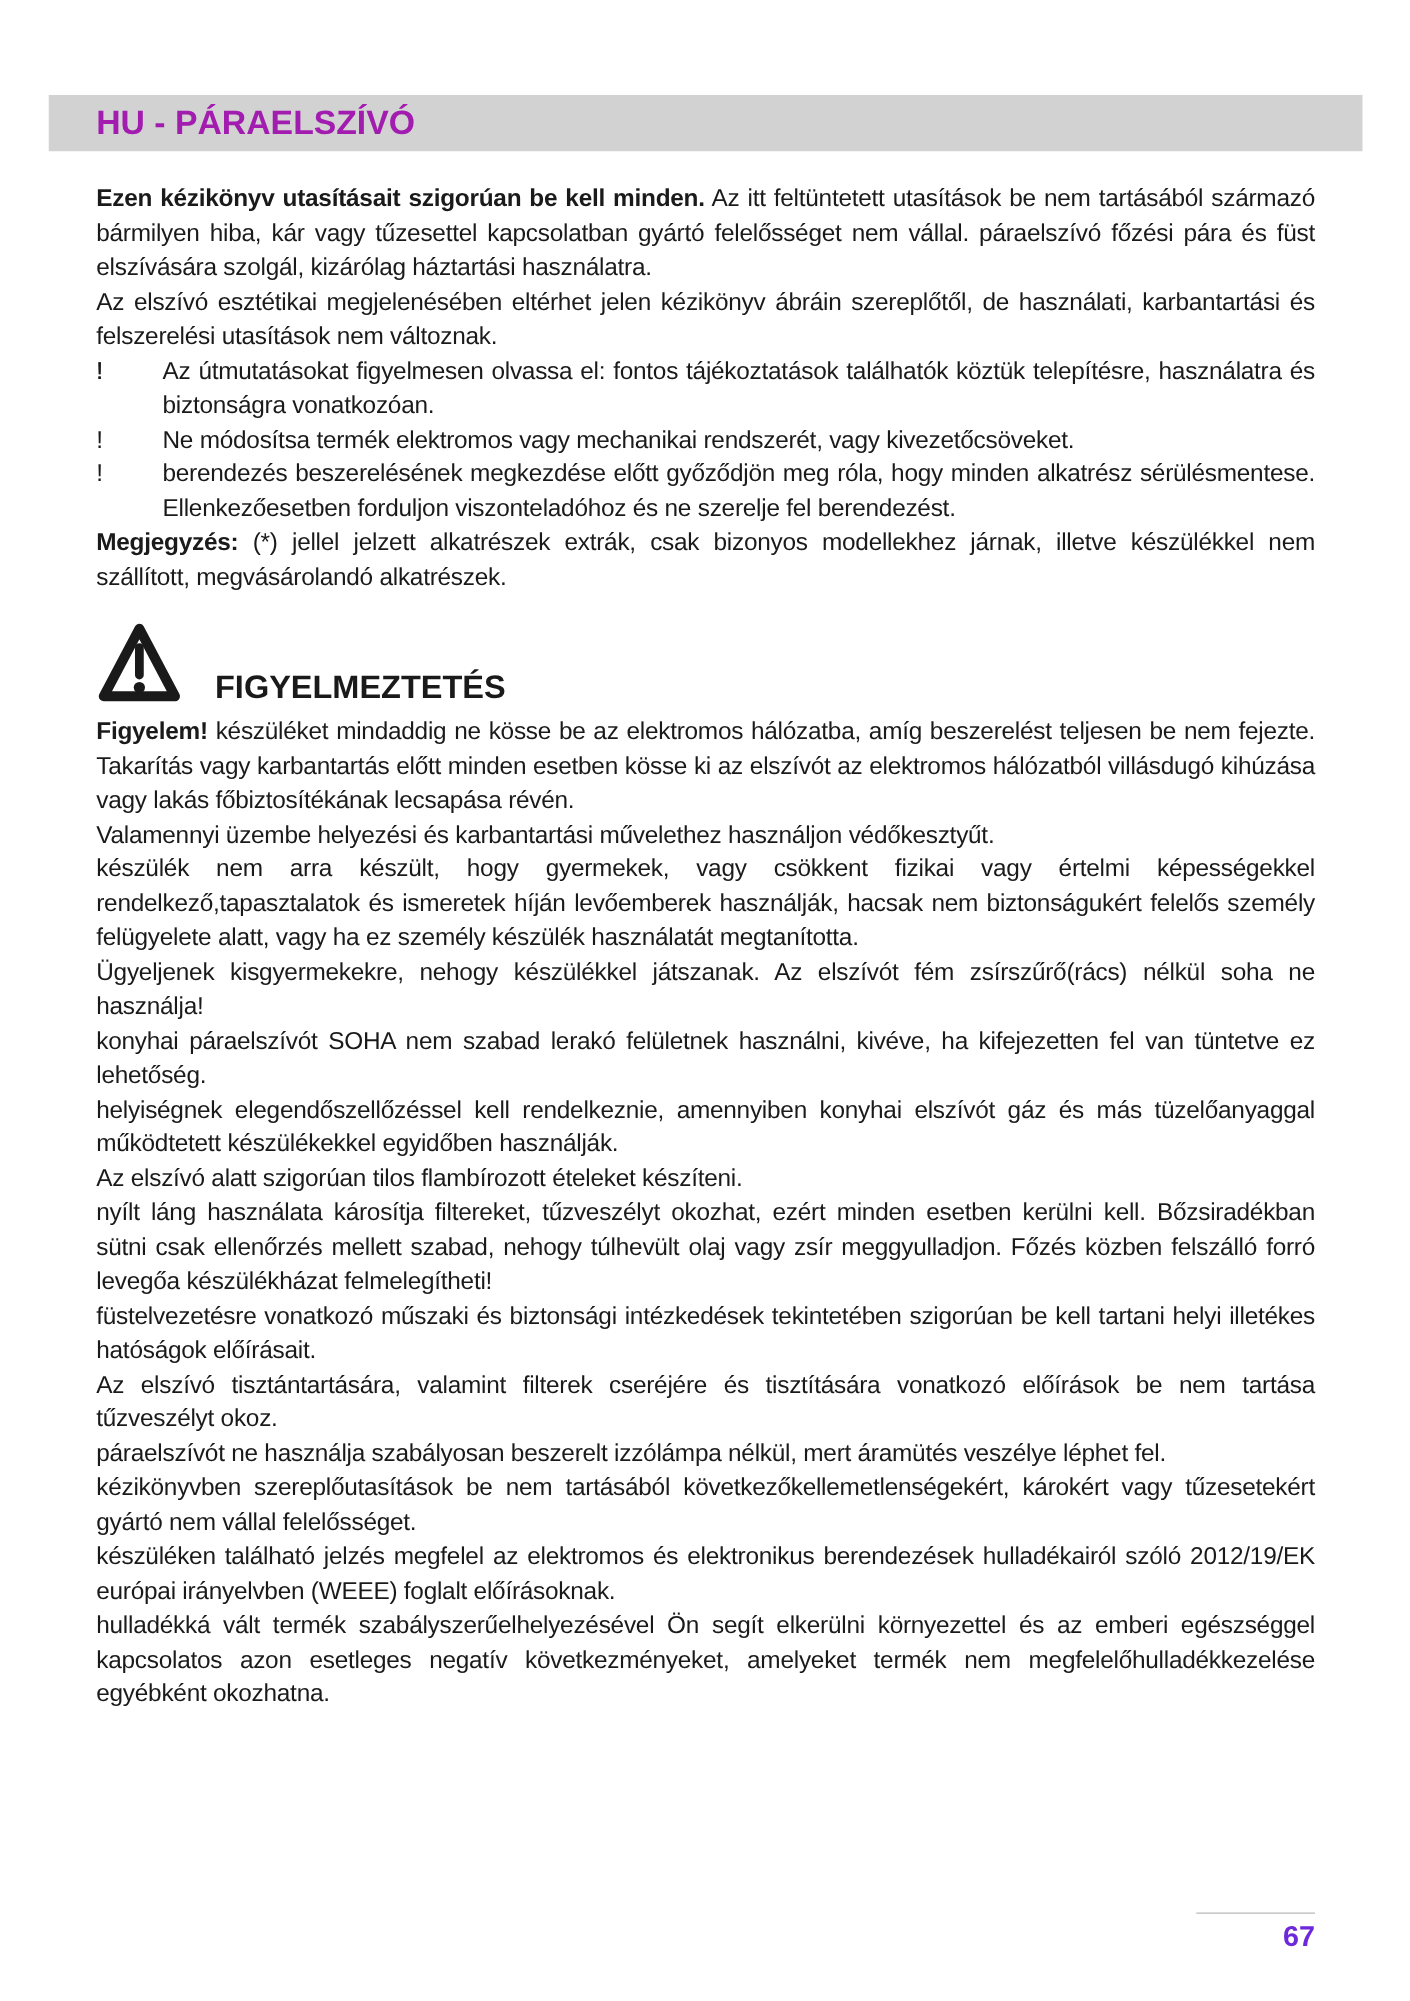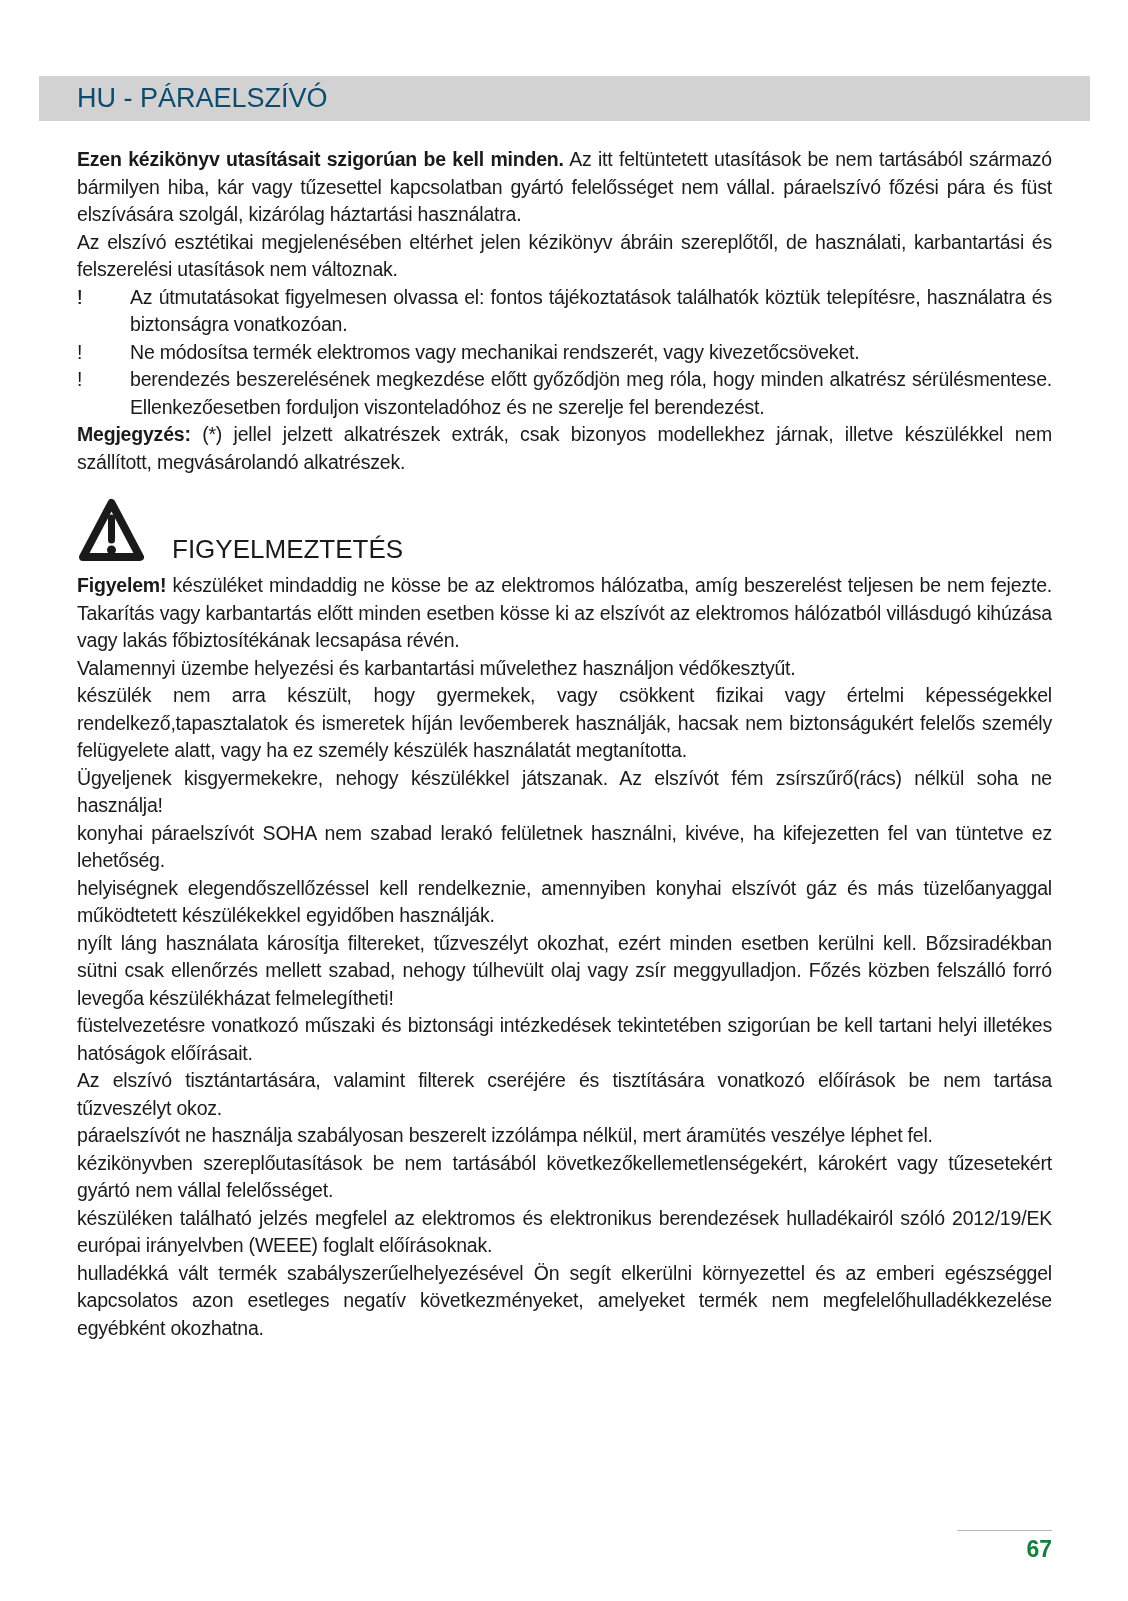--- a/index.html
+++ b/index.html
@@ -20,23 +20,23 @@
     width: 1051px;
     height: 45px;
     background: #d2d2d2;
     display: flex;
     align-items: center;
   }
   .title-band h1 {
     margin: 0;
     padding-left: 38px;
     font-size: 27px;
-    font-weight: normal;
+    font-weight: bold;
     letter-spacing: 0;
-    color: #0c4a6e;
+    color: #a21caf;
   }
   .content {
     position: absolute;
     left: 77px;
     top: 146px;
     width: 975px;
     font-size: 19.5px;
     line-height: 27.5px;
     letter-spacing: -0.2px;
     text-align: justify;
@@ -61,40 +61,40 @@
   .warning-header {
     display: flex;
     align-items: flex-end;
     gap: 26px;
     margin-top: 19px;
     margin-bottom: 5px;
   }
   .warning-icon { display: block; line-height: 0; }
   .warning-title {
     font-size: 26px;
-    font-weight: normal;
+    font-weight: bold;
     line-height: 1;
     padding-bottom: 5px;
     letter-spacing: 0;
   }
   .footer-rule {
     position: absolute;
     top: 1530px;
     right: 76px;
     width: 95px;
     height: 1px;
     background: #b9b9b9;
   }
   .page-number {
     position: absolute;
     top: 1536px;
     right: 76px;
     font-size: 23px;
     font-weight: bold;
-    color: #15803d;
+    color: #6d28d9;
   }
 </style>
 </head>
 <body>
 
 <div class="page">
 
   <header class="title-band">
     <h1>HU - PÁRAELSZÍVÓ</h1>
   </header>
@@ -145,20 +145,21 @@
     <p class="para">
       <strong>Figyelem!</strong>
       <span>készüléket mindaddig ne kösse be az elektromos hálózatba, amíg beszerelést teljesen be nem fejezte. Takarítás vagy karbantartás előtt minden esetben kösse ki az elszívót az elektromos hálózatból villásdugó kihúzása vagy lakás főbiztosítékának lecsapása révén.</span>
     </p>
 
     <p class="para">Valamennyi üzembe helyezési és karbantartási művelethez használjon védőkesztyűt.</p>
     <p class="para">készülék nem arra készült, hogy gyermekek, vagy csökkent fizikai vagy értelmi képességekkel rendelkező,tapasztalatok és ismeretek híján levőemberek használják, hacsak nem biztonságukért felelős személy felügyelete alatt, vagy ha ez személy készülék használatát megtanította.</p>
     <p class="para">Ügyeljenek kisgyermekekre, nehogy készülékkel játszanak. Az elszívót fém zsírszűrő(rács) nélkül soha ne használja!</p>
     <p class="para">konyhai páraelszívót SOHA nem szabad lerakó felületnek használni, kivéve, ha kifejezetten fel van tüntetve ez lehetőség.</p>
     <p class="para">helyiségnek elegendőszellőzéssel kell rendelkeznie, amennyiben konyhai elszívót gáz és más tüzelőanyaggal működtetett készülékekkel egyidőben használják.</p>
+    <p class="para">Az elszívó alatt szigorúan tilos flambírozott ételeket készíteni.</p>
     <p class="para">nyílt láng használata károsítja filtereket, tűzveszélyt okozhat, ezért minden esetben kerülni kell. Bőzsiradékban sütni csak ellenőrzés mellett szabad, nehogy túlhevült olaj vagy zsír meggyulladjon. Főzés közben felszálló forró levegőa készülékházat felmelegítheti!</p>
     <p class="para">füstelvezetésre vonatkozó műszaki és biztonsági intézkedések tekintetében szigorúan be kell tartani helyi illetékes hatóságok előírásait.</p>
     <p class="para">Az elszívó tisztántartására, valamint filterek cseréjére és tisztítására vonatkozó előírások be nem tartása tűzveszélyt okoz.</p>
     <p class="para">páraelszívót ne használja szabályosan beszerelt izzólámpa nélkül, mert áramütés veszélye léphet fel.</p>
     <p class="para">kézikönyvben szereplőutasítások be nem tartásából következőkellemetlenségekért, károkért vagy tűzesetekért gyártó nem vállal felelősséget.</p>
     <p class="para">készüléken található jelzés megfelel az elektromos és elektronikus berendezések hulladékairól szóló 2012/19/EK európai irányelvben (WEEE) foglalt előírásoknak.</p>
     <p class="para">hulladékká vált termék szabályszerűelhelyezésével Ön segít elkerülni környezettel és az emberi egészséggel kapcsolatos azon esetleges negatív következményeket, amelyeket termék nem megfelelőhulladékkezelése egyébként okozhatna.</p>
 
   </main>
 

